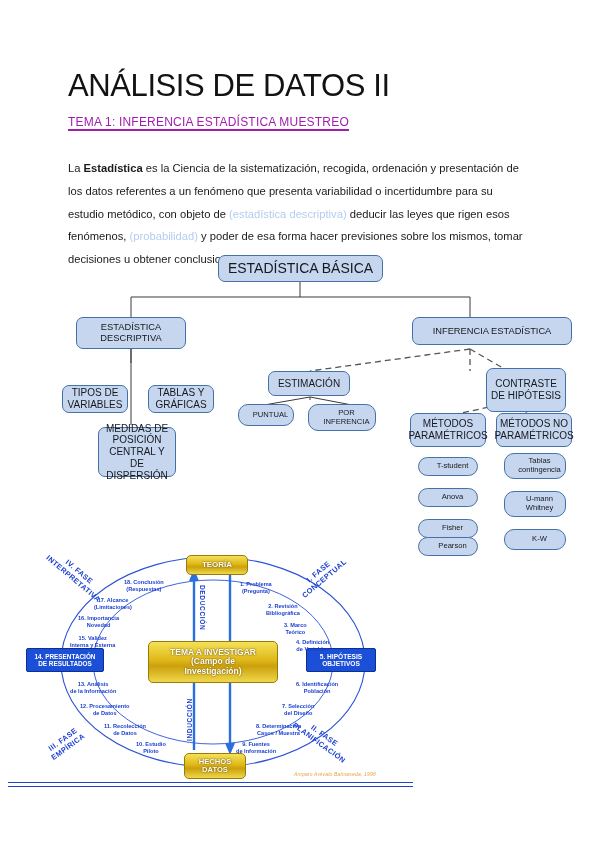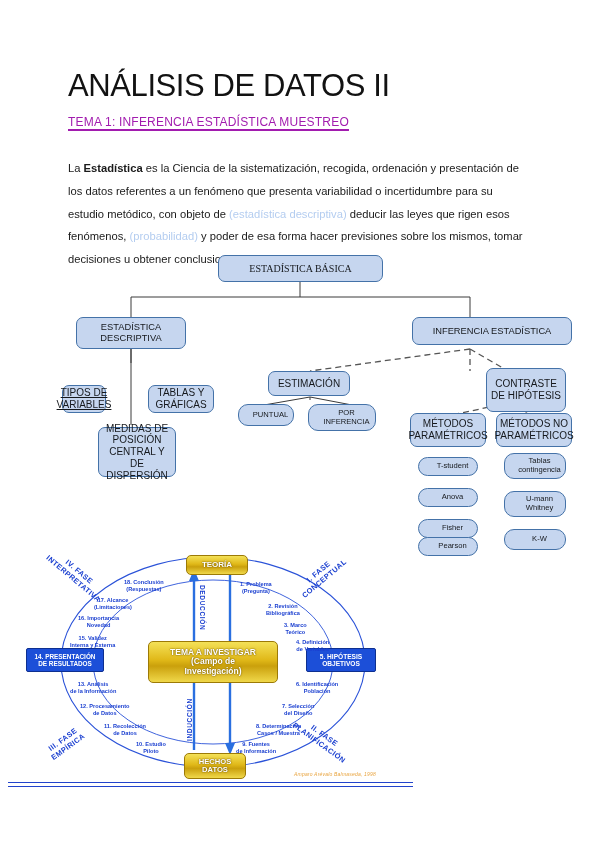--- a/index.html
+++ b/index.html
@@ -30,21 +30,21 @@
 
   
   .tree{position:absolute;left:0;top:245px;width:600px;height:300px;}
   .tree svg{position:absolute;left:0;top:0;}
   .node{
     position:absolute;box-sizing:border-box;
     background:#c6d6ef;border:1.1px solid #4472a8;border-radius:7px;
     display:flex;align-items:center;justify-content:center;text-align:center;
     color:#15181c;line-height:1.18;padding:2px 3px;
   }
-  .n-root{font-size:10px;font-family:Liberation Serif, serif;}
+  .n-root{font-size:14px;}
   .n-main{font-size:9.3px;}
   .n-sub{font-size:10px;}
   .n-leaf{font-size:7.6px;border-radius:10px;padding-left:12px;}
 
   
   .circle-wrap{position:absolute;left:8px;top:545px;width:420px;height:245px;}
   .circle-wrap svg{position:absolute;left:0;top:0;}
   .cbox{
     position:absolute;box-sizing:border-box;text-align:center;
     display:flex;flex-direction:column;align-items:center;justify-content:center;
@@ -128,21 +128,21 @@
         <path d="M508,158 L530,170"></path>
       </g>
     </svg>
 
     <div class="node n-root" style="left:218px;top:10px;width:165px;height:27px;">ESTADÍSTICA BÁSICA</div>
 
     <div class="node n-main" style="left:76px;top:72px;width:110px;height:32px;">ESTADÍSTICA DESCRIPTIVA</div>
 
     <div class="node n-main" style="left:392px;top:72px;width:160px;height:28px;margin-left:20px;">INFERENCIA ESTADÍSTICA</div>
 
-    <div class="node n-sub" style="left:62px;top:140px;width:44px;height:28px;text-decoration:underline;">TIPOS DE VARIABLES</div>
+    <div class="node n-sub" style="left:62px;top:140px;width:66px;height:28px;">TIPOS DE VARIABLES</div>
 
     <div class="node n-sub" style="left:148px;top:140px;width:66px;height:28px;">TABLAS Y GRÁFICAS</div>
 
     <div class="node n-sub" style="left:98px;top:182px;width:78px;height:50px;">MEDIDAS DE POSICIÓN CENTRAL Y DE DISPERSIÓN</div>
 
     <div class="node n-sub" style="left:268px;top:126px;width:82px;height:25px;">ESTIMACIÓN</div>
 
     <div class="node n-leaf" style="left:238px;top:159px;width:56px;height:22px;">PUNTUAL</div>
 
     <div class="node n-leaf" style="left:308px;top:159px;width:68px;height:27px;">POR INFERENCIA</div>

